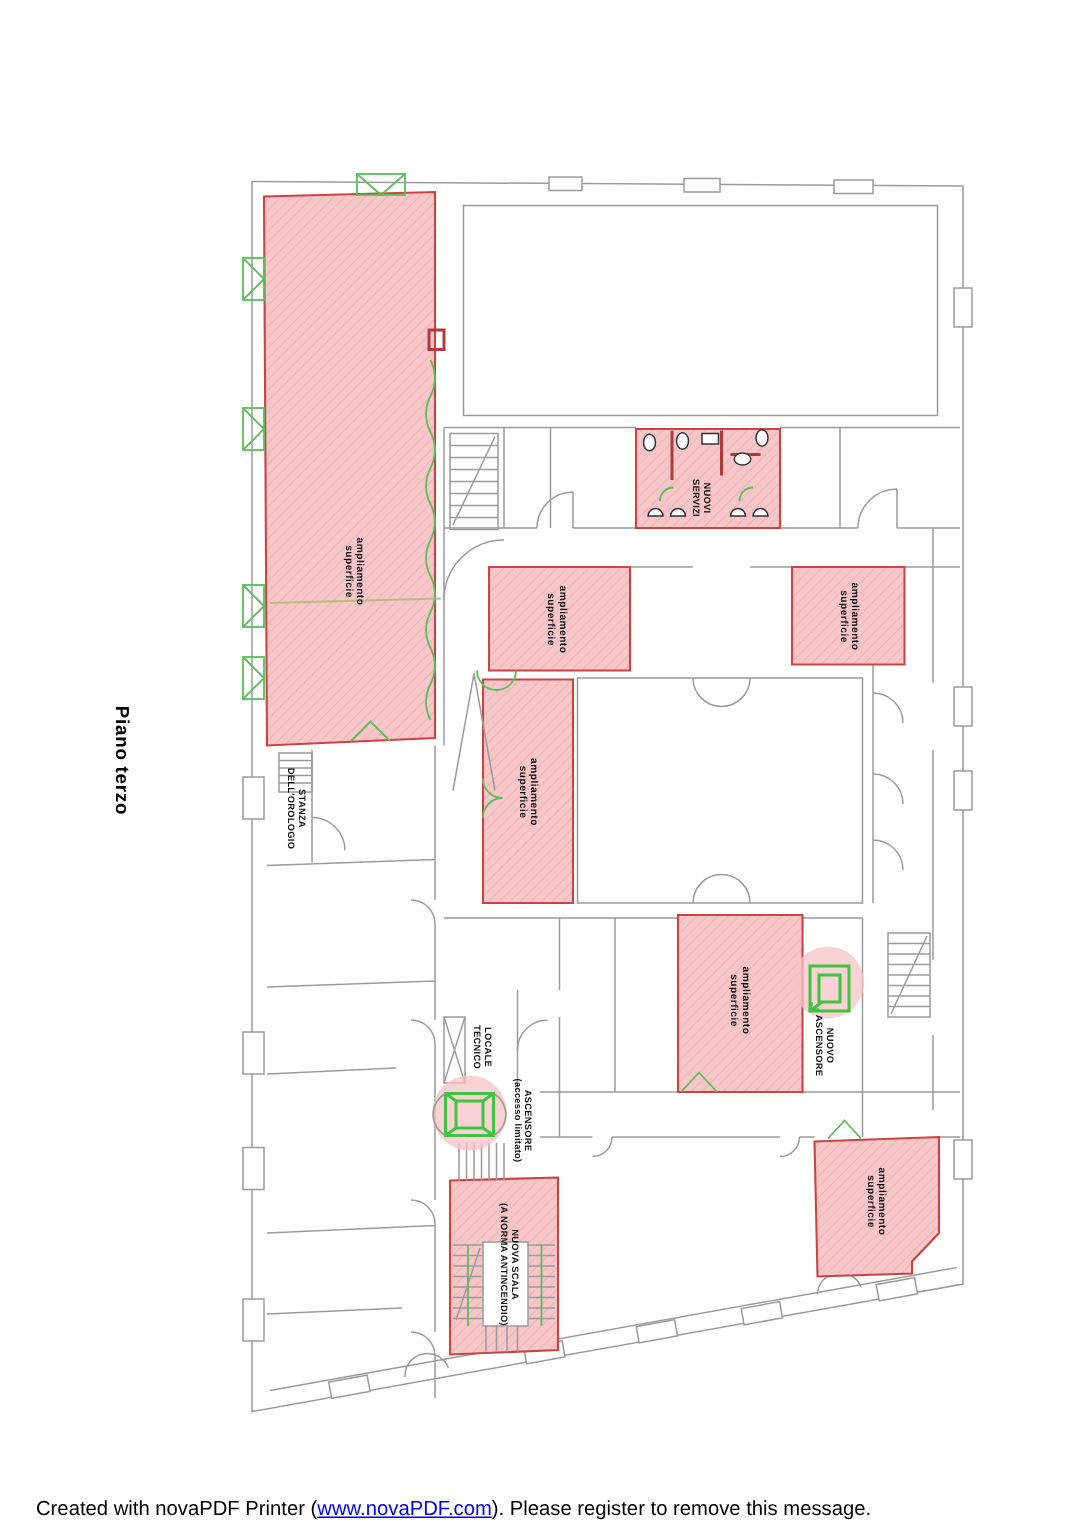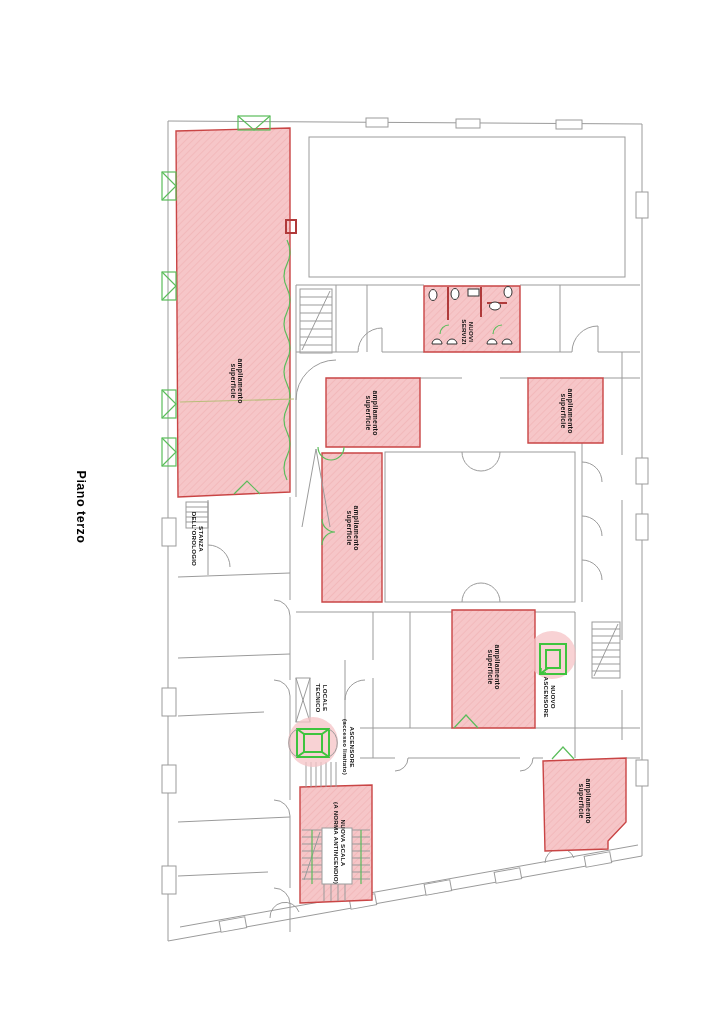--- a/index.html
+++ b/index.html
@@ -215,14 +215,15 @@
     <g transform="rotate(90 197 539)">
       <text class="lbls" x="197" y="537">STANZA</text>
       <text class="lbls" x="197" y="544">DELL'OROLOGIO</text>
     </g>
     <g transform="rotate(90 321 698)">
       <text class="lbls" x="321" y="696">LOCALE</text>
       <text class="lbls" x="321" y="703">TECNICO</text>
     </g>
   </svg>
 
+  <div class="footer"><span>Created with novaPDF Printer (</span><a href="#">www.novaPDF.com</a><span>). Please register to remove this message.</span></div>
 
 </div>
 
 </body></html>

